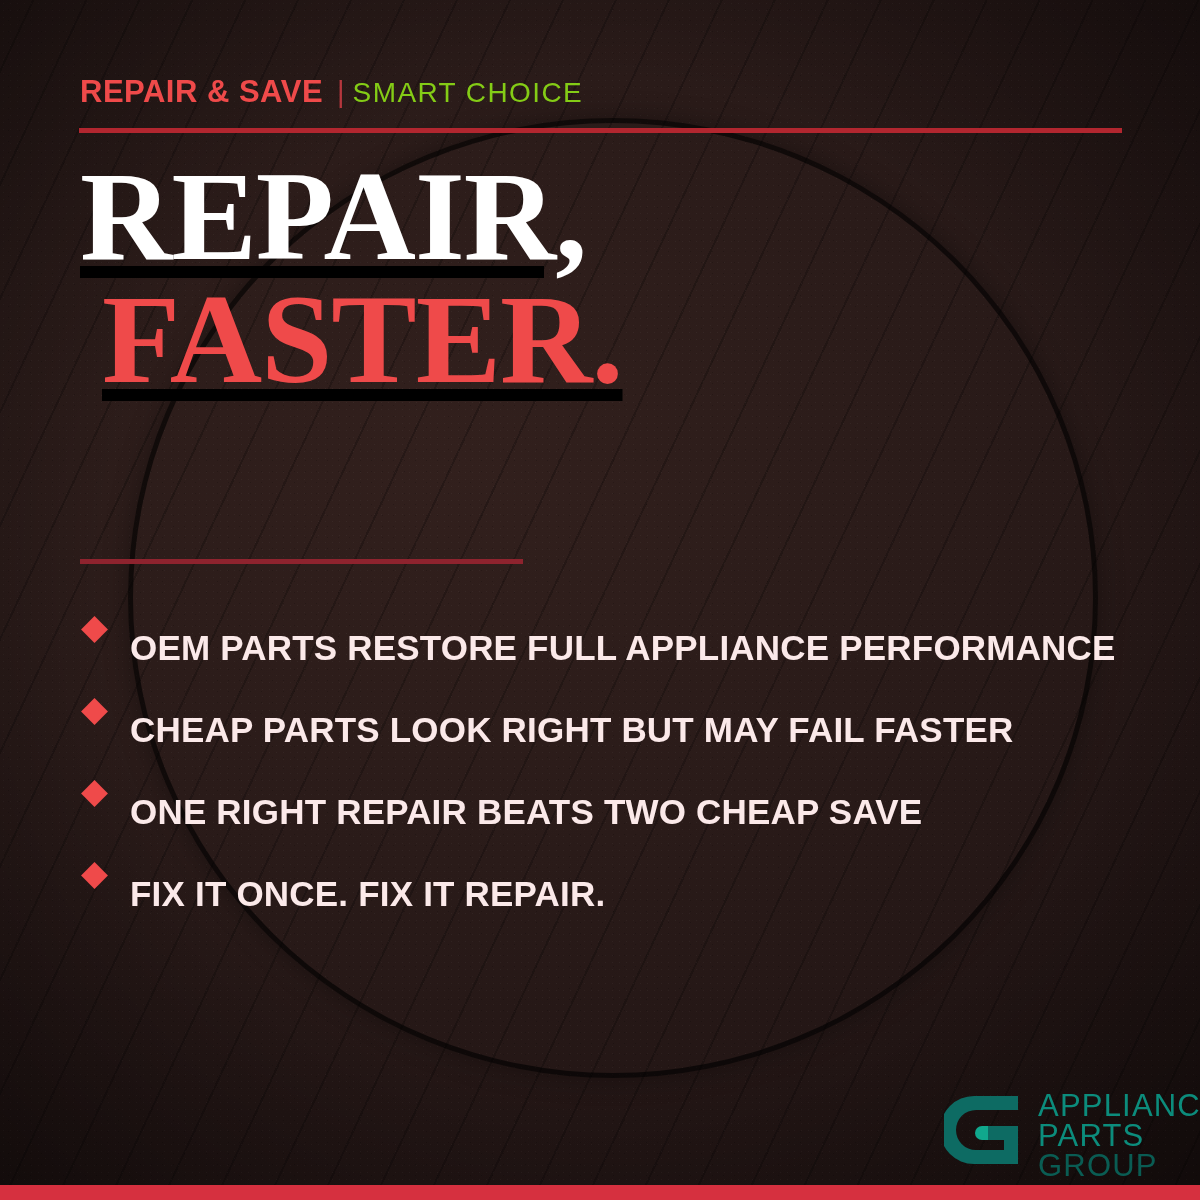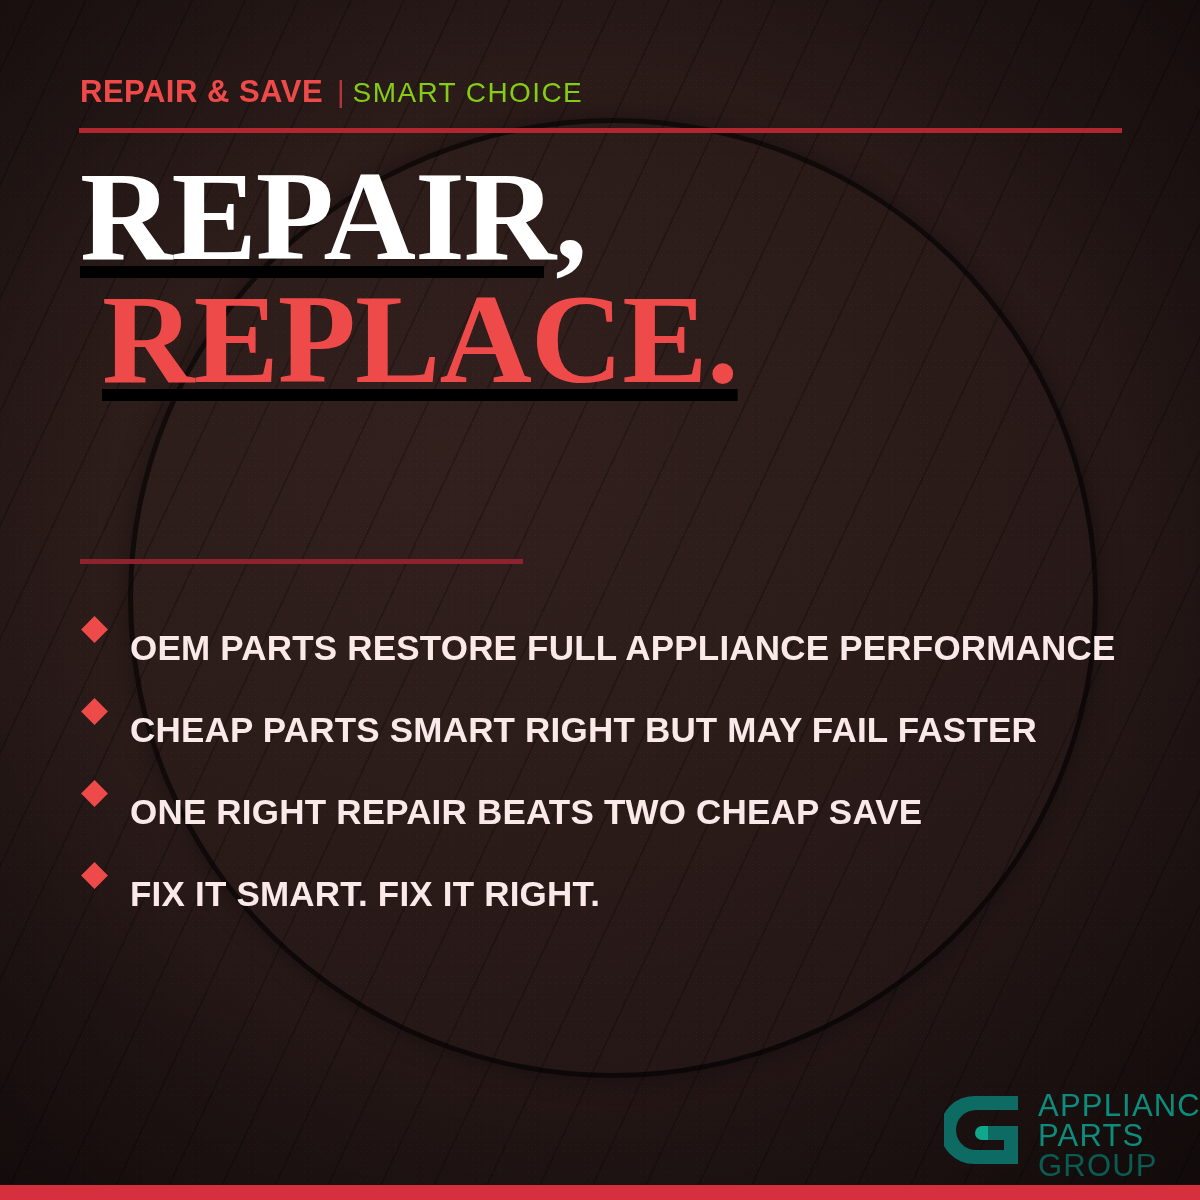--- a/index.html
+++ b/index.html
@@ -217,41 +217,41 @@
     <div class="eyebrow">
       <span class="eyebrow-main">REPAIR &amp; SAVE</span>
       <span class="eyebrow-sep">|</span>
       <span class="eyebrow-sub">SMART CHOICE</span>
     </div>
 
     <div class="rule-top"></div>
 
     <div class="headline">
       <span class="line hl-white">REPAIR,</span>
-      <span class="line hl-red hl-indent">REPLACE.</span>
+      <span class="line hl-red hl-indent">FASTER.</span>
     </div>
 
     <div class="rule-mid"></div>
 
     <div class="bullets">
       <div class="bullet-row">
         <span class="bullet-diamond"></span>
         <span class="bullet-text">OEM PARTS RESTORE FULL APPLIANCE PERFORMANCE</span>
       </div>
       <div class="bullet-row">
         <span class="bullet-diamond"></span>
-        <span class="bullet-text">CHEAP PARTS SMART RIGHT BUT MAY FAIL FASTER</span>
+        <span class="bullet-text">CHEAP PARTS LOOK RIGHT BUT MAY FAIL FASTER</span>
       </div>
       <div class="bullet-row">
         <span class="bullet-diamond"></span>
         <span class="bullet-text">ONE RIGHT REPAIR BEATS TWO CHEAP SAVE</span>
       </div>
       <div class="bullet-row">
         <span class="bullet-diamond"></span>
-        <span class="bullet-text">FIX IT SMART. FIX IT RIGHT.</span>
+        <span class="bullet-text">FIX IT ONCE. FIX IT REPAIR.</span>
       </div>
     </div>
 
     <div class="logo">
       <svg class="logo-mark" viewBox="0 0 78 80">
         <path d="M74 6 H30 A26 26 0 0 0 30 74 H74 V36 H44 V50 H60 V60 H32
                  A18 18 0 0 1 32 20 H74 Z" fill="#0d6b63"></path>
         <path d="M44 36 H38 A7 7 0 0 0 38 50 H44 Z" fill="#10a88d"></path>
       </svg>
       <div class="logo-words">

